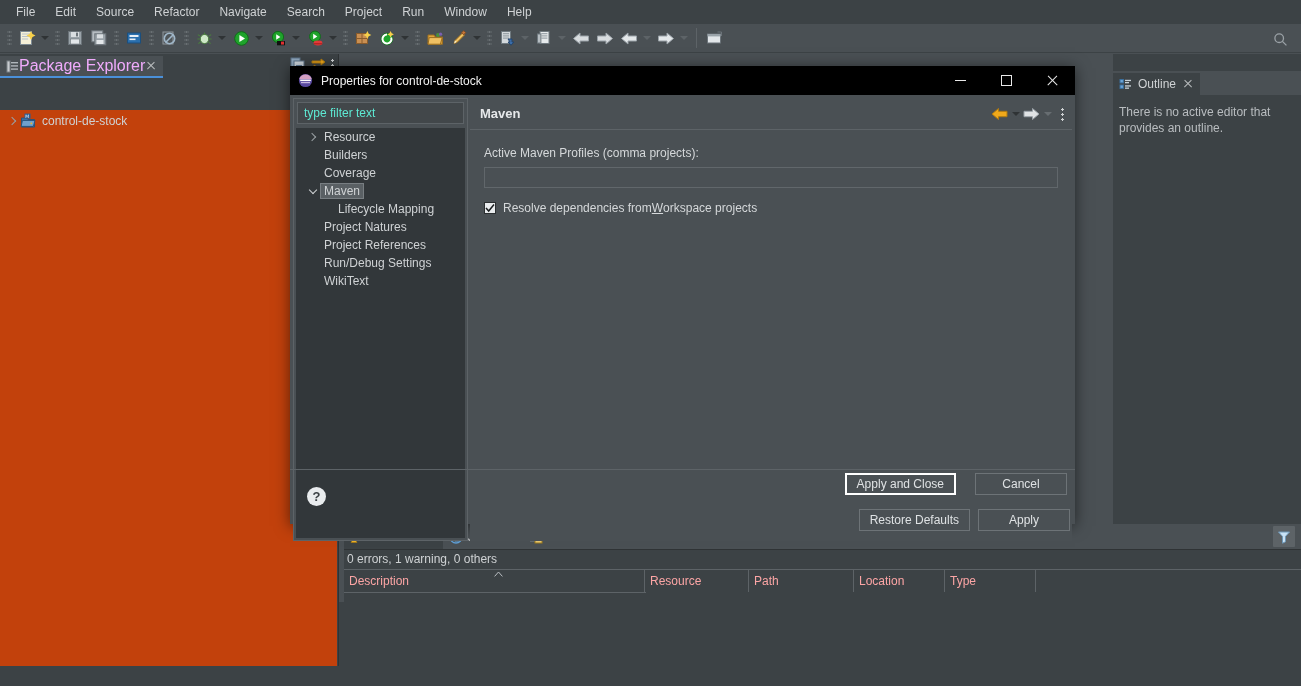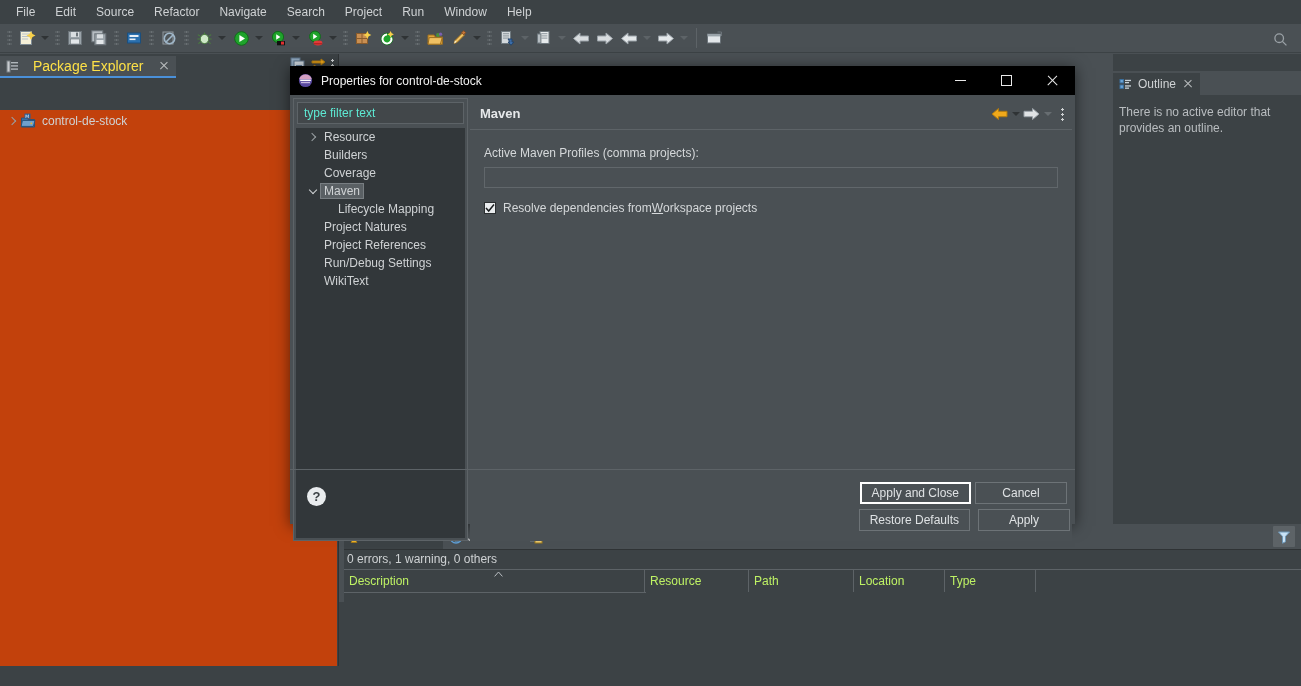--- a/index.html
+++ b/index.html
@@ -35,21 +35,21 @@
   .tb-arrow.dim:after{border-top-color:#5d6367;}
   .tb-sep{width:1px;height:20px;background:#5d6367;margin:0 5px;}
   .tb-search{position:absolute;right:10px;top:4px;width:22px;height:22px;display:flex;align-items:center;justify-content:center;}
 
   
   .pkg-panel{position:absolute;left:0;top:54px;width:339px;height:612px;background:#3c4245;
     border-right:1px solid #2f3335;box-sizing:border-box;}
   .pkg-tabrow{position:relative;height:24px;background:#3c4245;display:flex;align-items:flex-end;}
   .pkg-tab{height:22px;display:flex;align-items:center;padding:0 6px 0 6px;background:#4a5054;
      border-bottom:2px solid #4a90d9;box-sizing:border-box;}
-  .pkg-tab .lbl{margin:0 14px;color:#fde047;font-size:14px;}
+  .pkg-tab .lbl{margin:0 0;color:#f0abfc;font-size:16px;}
   .tabx{width:12px;height:12px;position:relative;opacity:.85;}
   .tabx:before,.tabx:after{content:"";position:absolute;left:1px;top:5px;width:10px;height:1.4px;background:#cfd2d4;}
   .tabx:before{transform:rotate(45deg);} .tabx:after{transform:rotate(-45deg);}
   .pkg-toolicons{position:absolute;right:4px;top:3px;display:flex;align-items:center;gap:5px;}
   .vdots{width:3px;height:14px;background-image:radial-gradient(circle,#cfd2d4 1px,transparent 1.2px);background-size:3px 5px;}
   .pkg-body{position:absolute;left:0;top:24px;right:1px;bottom:0;background:#c2410c;margin-top:32px;}
   .tree-row{display:flex;align-items:center;height:21px;padding-left:6px;font-size:12px;color:#cfd2d4;}
   .twisty{width:14px;height:14px;display:flex;align-items:center;justify-content:center;}
   .twisty:after{content:"";width:5px;height:5px;border-right:1.4px solid #9aa0a4;border-bottom:1.4px solid #9aa0a4;transform:rotate(-45deg);margin-left:-2px;}
 
@@ -66,21 +66,21 @@
       border-bottom:1px solid #2f3335;}
   .prob-tab{height:24px;display:flex;align-items:center;padding:0 6px;box-sizing:border-box;}
   .prob-tab.active{background:#3c4245;border-bottom:2px solid #3c4245;}
   .prob-tab .lbl{margin:0 5px;font-size:12px;color:#cfd2d4;}
   .prob-tab.active .lbl{color:#e6e8ea;}
   .filter-btn{position:absolute;right:6px;top:2px;width:22px;height:21px;background:#5d6367;
      display:flex;align-items:center;justify-content:center;border-radius:1px;}
   .prob-count{height:19px;line-height:19px;padding-left:3px;font-size:12px;color:#cfd2d4;background:#3c4245;}
   .prob-table{position:absolute;left:0;top:45px;right:0;bottom:0;background:#3c4245;}
   .prob-head{display:flex;height:22px;background:#3c4245;border-top:1px solid #5d6367;border-bottom:1px solid #5d6367;}
-  .th{border-right:1px solid #5d6367;padding-left:5px;line-height:22px;font-size:12px;color:#bef264;
+  .th{border-right:1px solid #5d6367;padding-left:5px;line-height:22px;font-size:12px;color:#fca5a5;
       position:relative;box-sizing:border-box;overflow:hidden;white-space:nowrap;}
   .sort-caret{position:absolute;left:50%;top:1px;width:9px;height:6px;}
   .prob-rowarea{position:absolute;left:0;top:23px;width:301px;bottom:0;background:#333739;border-right:1px solid #5d6367;}
   .prob-row{display:flex;align-items:center;height:21px;padding-left:8px;font-size:12px;color:#cfd2d4;}
   .prob-rest{position:absolute;left:302px;top:23px;right:0;bottom:0;background:#3c4245;}
 
   
   .dialog{position:absolute;left:290px;top:66px;width:785px;height:458px;
       background:#4a5054;box-shadow:0 2px 14px rgba(0,0,0,.55);}
   .dlg-title{height:29px;background:#000;display:flex;align-items:center;padding-left:8px;}
@@ -121,21 +121,21 @@
      margin-right:7px;display:flex;align-items:center;justify-content:center;flex:0 0 12px;}
   .u{text-decoration:underline;}
   .dr-btnrow{position:absolute;right:2px;bottom:10px;display:flex;gap:8px;}
   .btn{height:22px;min-width:92px;background:#4a5054;border:1px solid #6d7377;box-sizing:border-box;
      color:#dfe2e4;font-size:12px;display:flex;align-items:center;justify-content:center;padding:0 10px;}
   .btn.focus{border:2px solid #ffffff;}
 
   .dlg-foot{position:absolute;left:0;right:0;bottom:0;height:54px;border-top:1px solid #5d6367;}
   .helpcircle{position:absolute;left:17px;top:17px;width:19px;height:19px;border-radius:50%;
      background:#e9ecee;color:#3a4044;font-size:13px;font-weight:bold;display:flex;align-items:center;justify-content:center;}
-  .foot-btns{position:absolute;right:8px;top:12px;display:flex;gap:4px;}
+  .foot-btns{position:absolute;right:8px;top:3px;display:flex;gap:19px;}
 
   .ico{display:block;}
 </style>
 </head>
 <body>
 
 <div class="app">
 
   <div class="menubar">
     <div class="menu-item">File</div>

